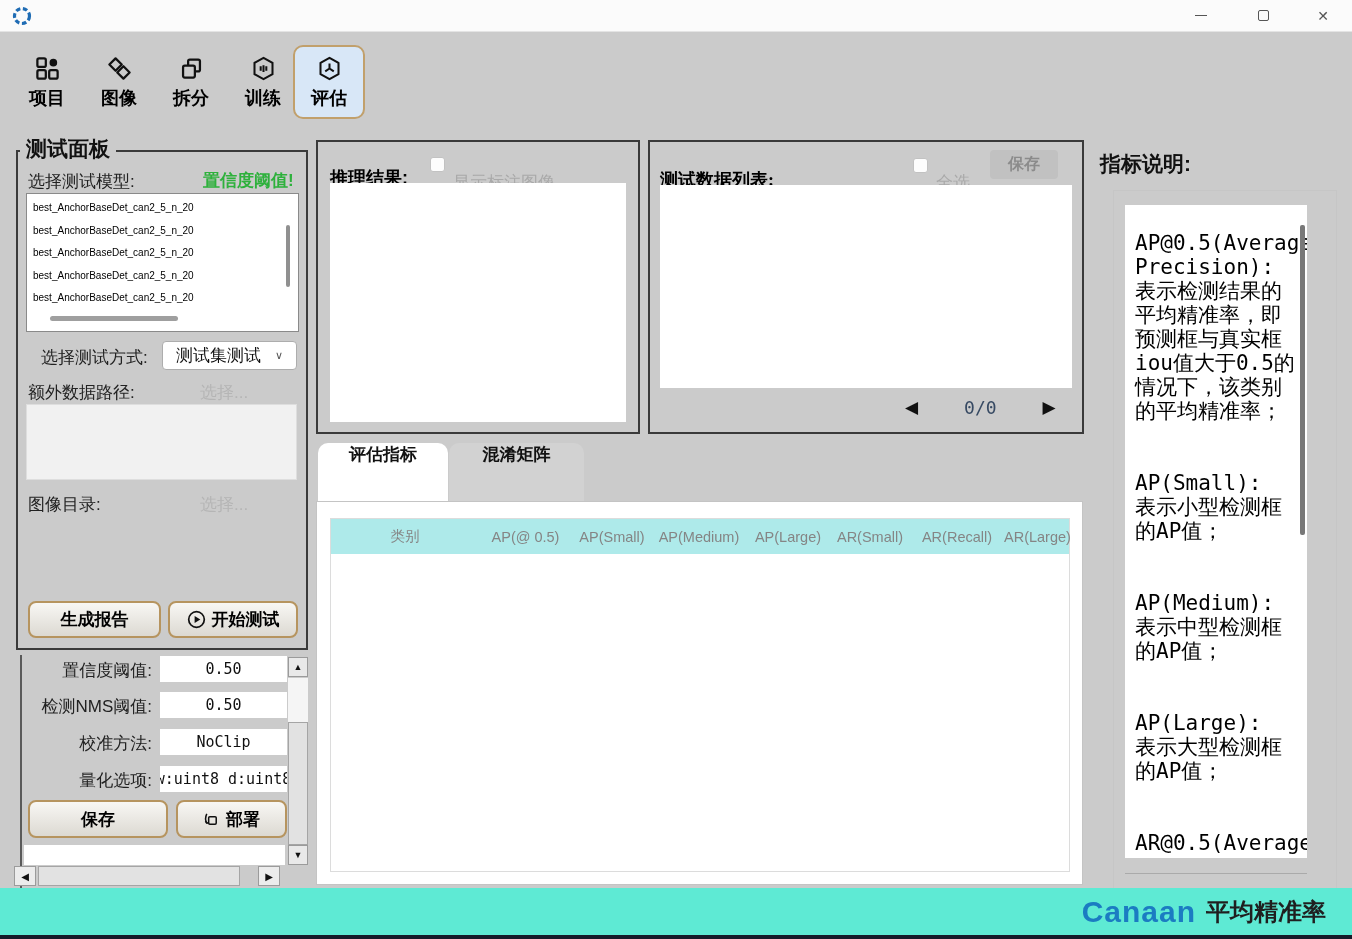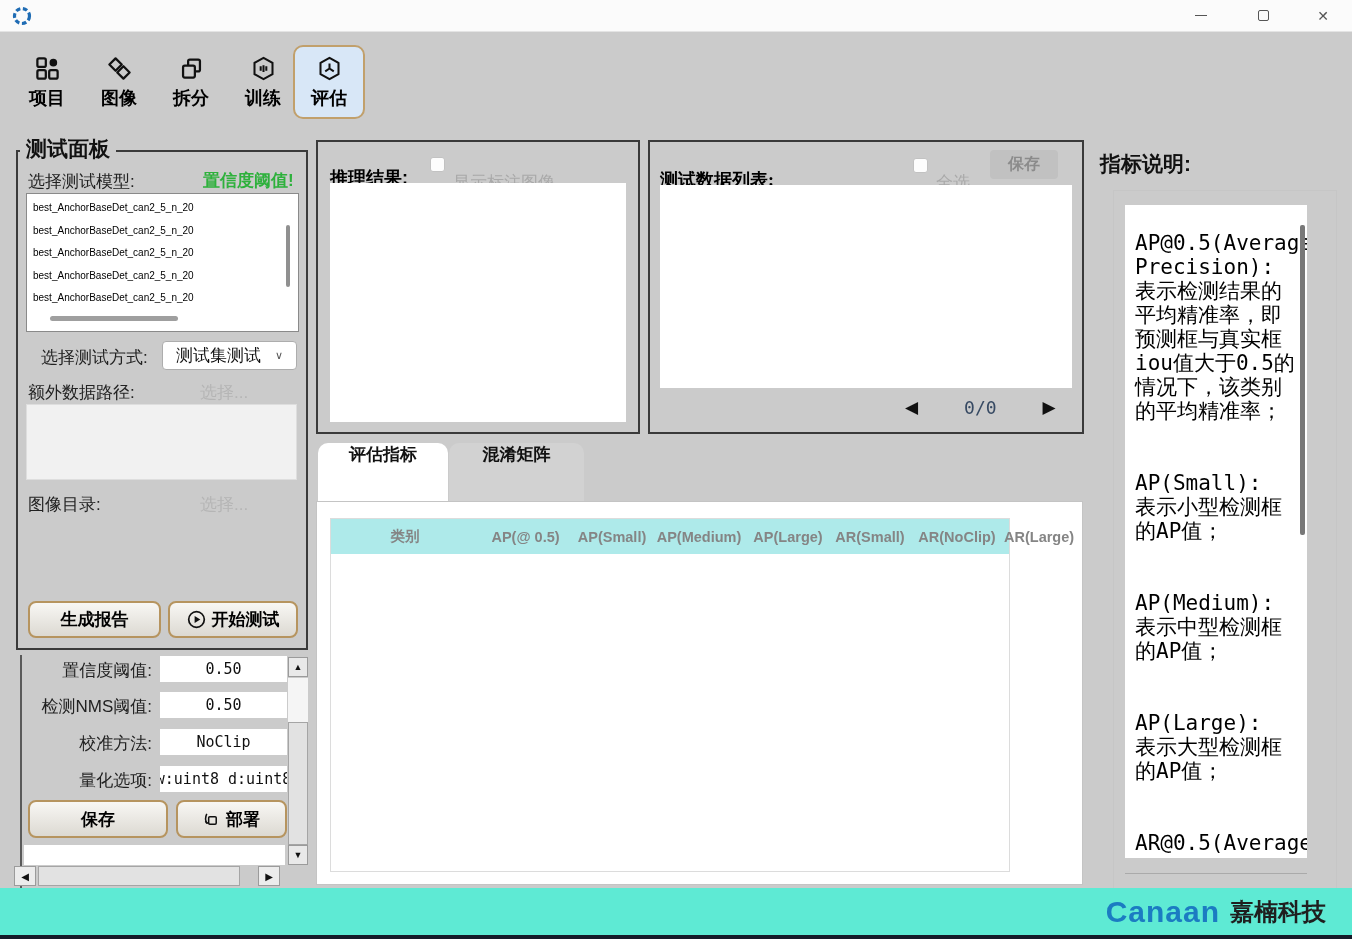--- a/index.html
+++ b/index.html
@@ -80,21 +80,21 @@
   .pager-count { font-family:"DejaVu Sans Mono","Liberation Mono",monospace;
                  font-size:18px; color:#374a63; }
 
   
   .tab { position:absolute; top:443px; height:58px; border-radius:10px 10px 0 0;
          display:flex; align-items:flex-start; justify-content:center; font-size:17px; font-weight:bold; }
   .tab.active { background:#ffffff; z-index:2; }
   .tab.inactive { background:#d2d2d2; }
   .tab-content { left:316px; top:501px; width:767px; height:384px; background:#fff;
                  border:1px solid #c4c4c4; z-index:1; }
-  .table-frame { left:330px; top:518px; width:680px; height:354px; border:1px solid #dcdcdc; z-index:2;font-weight:bold; }
+  .table-frame { left:330px; top:518px; width:740px; height:354px; border:1px solid #dcdcdc; z-index:2; }
   .table-header { display:flex; height:35px; background:#aeeaea; align-items:center;
                   font-size:14.5px; color:#858585; }
   .th { text-align:center; flex:0 0 auto; white-space:nowrap; }
 
   
   .help-title { left:1100px; top:150px; font-size:21px; font-weight:bold; }
   .help-box { left:1113px; top:190px; width:224px; height:721px; border:1px solid #c6c6c6; }
   .help-white { left:1125px; top:205px; width:182px; height:653px; background:#fff; overflow:hidden; }
   .help-text { padding:26px 2px 0 10px; font-family:"DejaVu Sans Mono","Liberation Mono",monospace;
                font-size:21px; line-height:24px; white-space:pre; color:#000; }
@@ -284,21 +284,21 @@
 </div>
 <div class="abs tab-content"></div>
 <div class="abs table-frame">
   <div class="table-header">
     <div class="th" style="width:148px;">类别</div>
     <div class="th" style="width:93px;">AP(@ 0.5)</div>
     <div class="th" style="width:80px;">AP(Small)</div>
     <div class="th" style="width:94px;">AP(Medium)</div>
     <div class="th" style="width:84px;">AP(Large)</div>
     <div class="th" style="width:80px;">AR(Small)</div>
-    <div class="th" style="width:94px;">AR(NoClip)</div>
+    <div class="th" style="width:94px;">AR(Recall)</div>
     <div class="th" style="width:65px;">AR(Large)</div>
   </div>
 </div>
 
 <div class="abs help-title">指标说明:</div>
 <div class="abs help-box"></div>
 <div class="abs help-white">
   <div class="help-text">AP@0.5(Average
 Precision):
 表示检测结果的
@@ -325,15 +325,15 @@
 
 
 AR@0.5(Average
 Recall):</div>
 </div>
 <div class="abs help-vthumb"></div>
 <div class="abs help-bottom-line"></div>
 
 <div class="abs footer">
   <span class="brand">Canaan</span>
-  <span class="company">嘉楠科技</span>
+  <span class="company">平均精准率</span>
 </div>
 <div class="abs bottom-edge"></div>
 
 </body></html>

